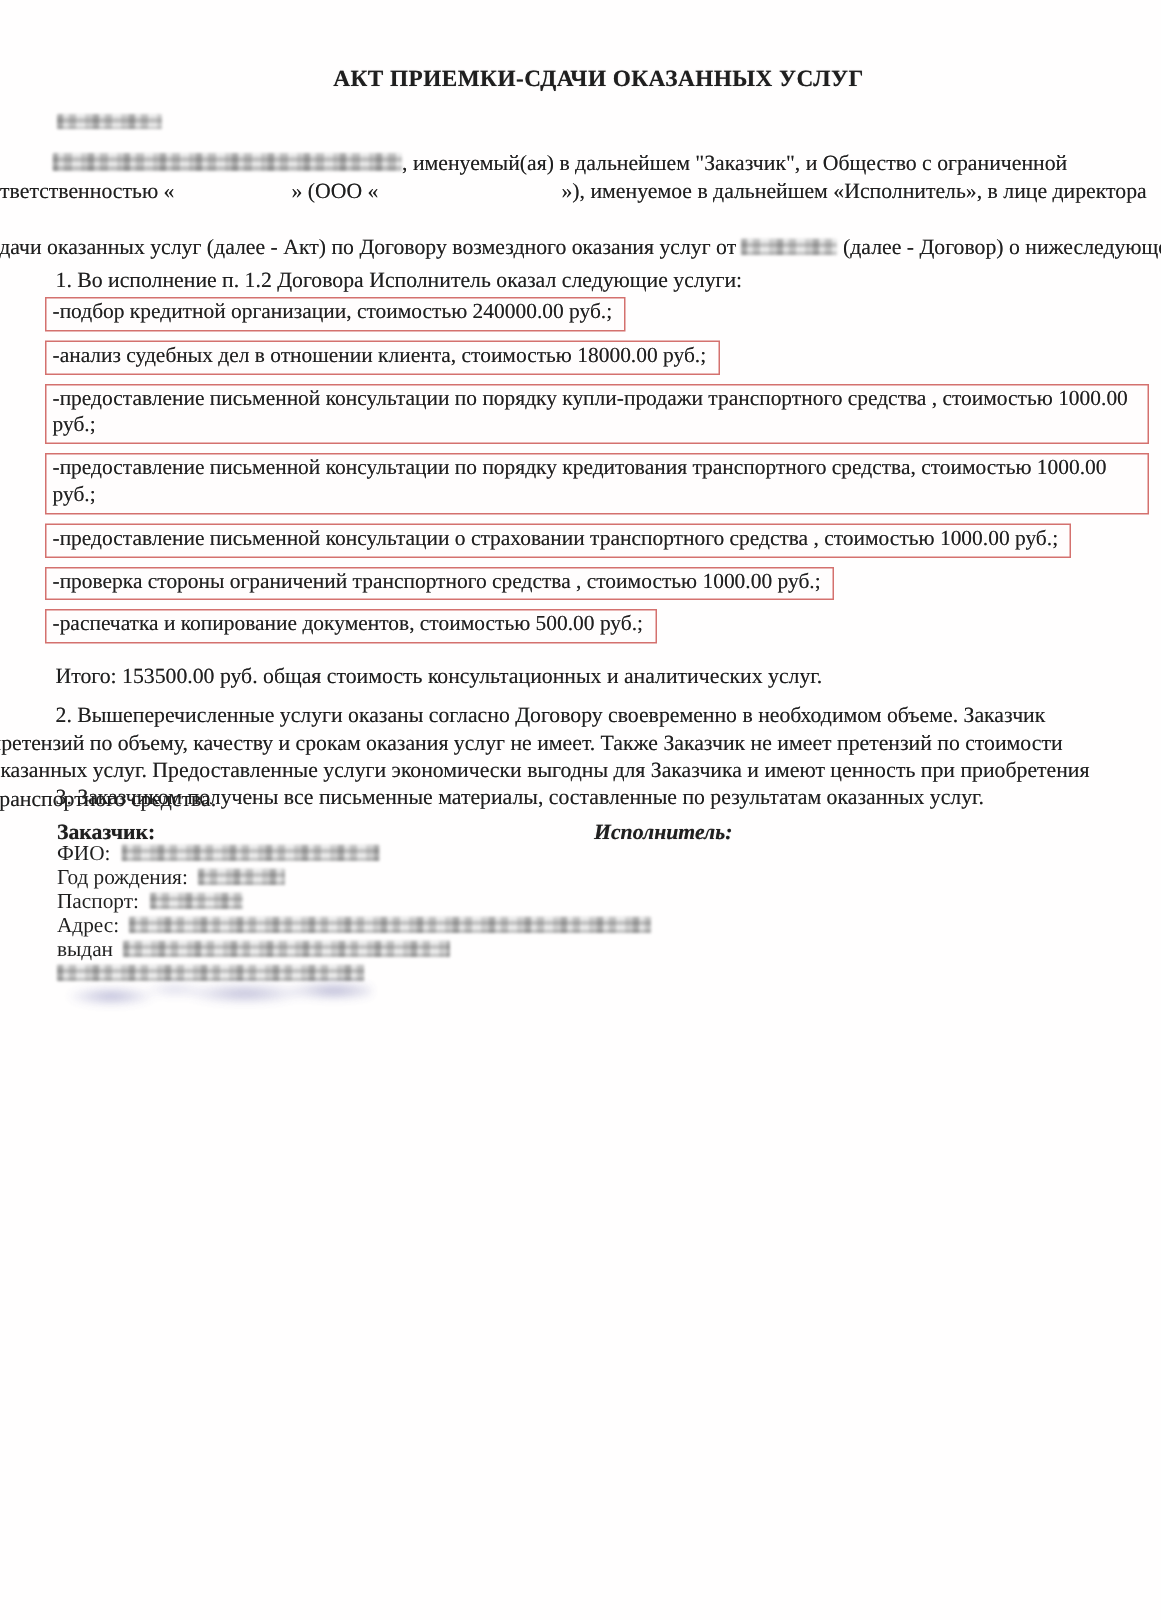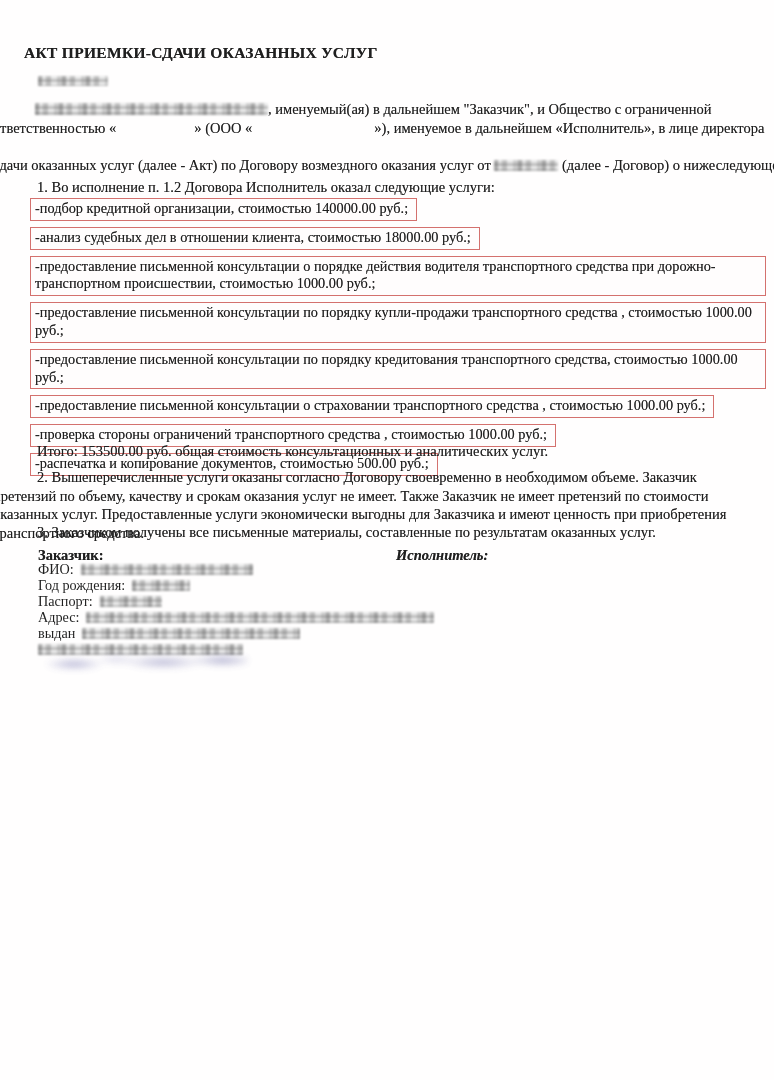--- a/index.html
+++ b/index.html
@@ -8,21 +8,21 @@
     background:#ffffff;
     font-family:"Liberation Serif","DejaVu Serif",serif;
     color:#1f1f1f;
   }
   .page { position:relative; width:774px; height:1080px; background:#fffefe; }
 
   .doc-text { font-size:14.5px; line-height:18.5px; text-shadow:0 0 .4px rgba(20,20,20,.55); }
 
   .title {
     position:absolute; top:44px; left:0; width:774px; box-sizing:border-box; padding-left:24px;
-    font-weight:bold; font-size:15.5px; letter-spacing:.3px;
+    text-align:center; font-weight:bold; font-size:15.5px; letter-spacing:.3px;
     text-shadow:0 0 .5px rgba(0,0,0,.6);
   }
 
   
   .redact {
     display:inline-block; height:11px; border-radius:1px; vertical-align:-1px;
     background-color:#dedede;
     background-image:
       repeating-linear-gradient(90deg, rgba(70,70,70,.38) 0 4px, rgba(170,170,170,.14) 4px 8px,
         rgba(95,95,95,.30) 8px 13px, rgba(210,210,210,.10) 13px 19px, rgba(120,120,120,.26) 19px 24px),
@@ -91,23 +91,22 @@
     <div class="line">
       <span>сдачи оказанных услуг (далее - Акт) по Договору возмездного оказания услуг от</span>
       <span class="redact" style="width:64px;"></span>
       <span>(далее - Договор) о нижеследующем</span>
     </div>
   </div>
 
   <div class="sec1 doc-text">1. Во исполнение п. 1.2 Договора Исполнитель оказал следующие услуги:</div>
 
   <div class="items">
-    <div class="item">-подбор кредитной организации, стоимостью 140000.00 руб.;</div>
+    <div class="item">-подбор кредитной организации, стоимостью 240000.00 руб.;</div>
     <div class="item">-анализ судебных дел в отношении клиента, стоимостью 18000.00 руб.;</div>
-    <div class="item">-предоставление письменной консультации о порядке действия водителя транспортного средства при дорожно-транспортном происшествии, стоимостью 1000.00 руб.;</div>
     <div class="item">-предоставление письменной консультации по порядку купли-продажи транспортного средства , стоимостью 1000.00 руб.;</div>
     <div class="item">-предоставление письменной консультации по порядку кредитования транспортного средства, стоимостью 1000.00 руб.;</div>
     <div class="item">-предоставление письменной консультации о страховании транспортного средства , стоимостью 1000.00 руб.;</div>
     <div class="item">-проверка стороны ограничений транспортного средства , стоимостью 1000.00 руб.;</div>
     <div class="item">-распечатка и копирование документов, стоимостью 500.00 руб.;</div>
   </div>
 
   <div class="total doc-text">Итого: 153500.00 руб. общая стоимость консультационных и аналитических услуг.</div>
 
   <div class="para2 doc-text">2. Вышеперечисленные услуги оказаны согласно Договору своевременно в необходимом объеме. Заказчик претензий по объему, качеству и срокам оказания услуг не имеет. Также Заказчик не имеет претензий по стоимости оказанных услуг. Предоставленные услуги экономически выгодны для Заказчика и имеют ценность при приобретения транспортного средства.</div>

